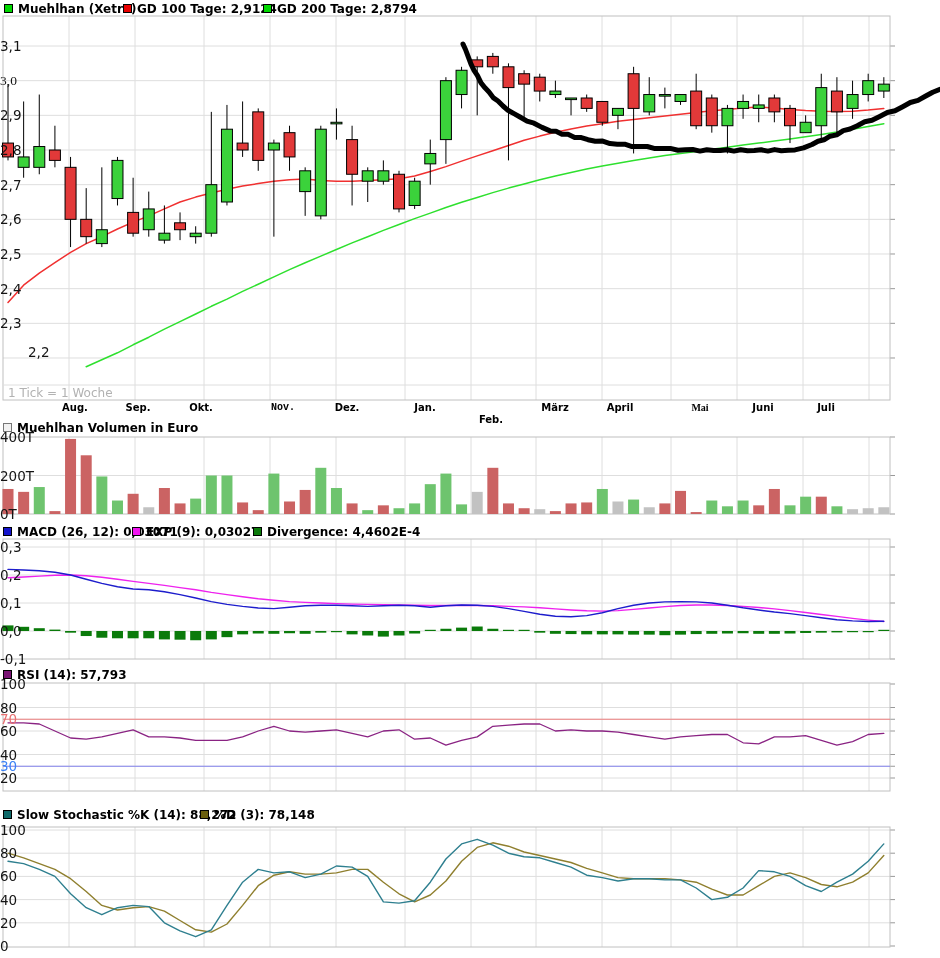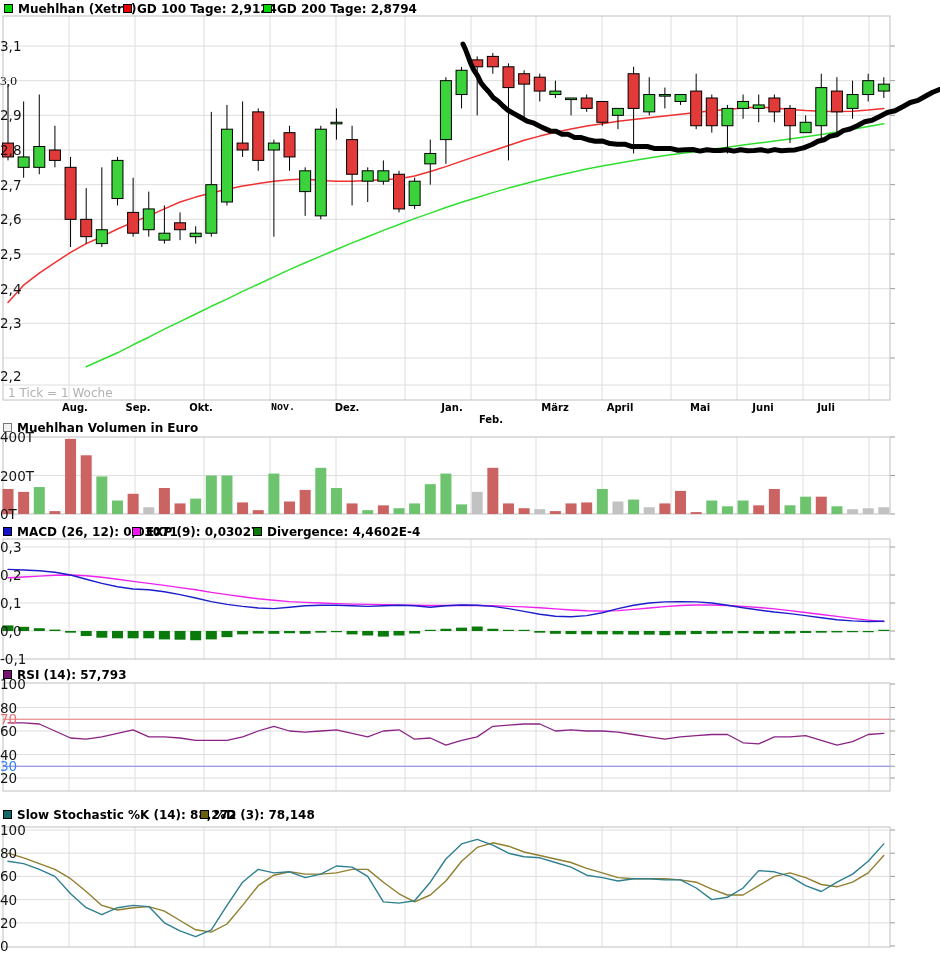--- a/index.html
+++ b/index.html
@@ -389,21 +389,21 @@
     <span class="tick-note" style="left:8px;top:386px;">1 Tick = 1 Woche</span>
   <span class="axis-label" style="left: 0px; top: 38px;">3,1</span>
       <span class="axis-label" style="left: 0px; top: 73px; font-family: Liberation Serif, serif;">3,0</span>
       <span class="axis-label" style="left: 0px; top: 107px;">2,9</span>
       <span class="axis-label" style="left: 0px; top: 142px;">2,8</span>
       <span class="axis-label" style="left: 0px; top: 177px;">2,7</span>
       <span class="axis-label" style="left: 0px; top: 211px;">2,6</span>
       <span class="axis-label" style="left: 0px; top: 246px;">2,5</span>
       <span class="axis-label" style="left: 0px; top: 281px;">2,4</span>
       <span class="axis-label" style="left: 0px; top: 315px;">2,3</span>
-      <span class="axis-label" style="left: 0px; top: 368px;">2,2</span>
+      <span class="axis-label" style="left: 0px; top: 344px; padding-left: 28px;">2,2</span>
       <div class="legend-item" style="left: 4px; top: 2px;">
         <span class="sq" style="background: rgb(0, 216, 0);"></span>
         <span>Muehlhan (Xetra)</span>
       </div>
       <div class="legend-item" style="left: 123px; top: 2px;">
         <span class="sq" style="background: rgb(232, 0, 0);"></span>
         <span>GD 100 Tage: 2,9124</span>
       </div>
       <div class="legend-item" style="left: 263px; top: 2px;">
         <span class="sq" style="background: rgb(0, 216, 0);"></span>
@@ -456,21 +456,21 @@
       </div>
       <div class="legend-item" style="left: 200px; top: 808px;">
         <span class="sq" style="background: rgb(106, 95, 15);"></span>
         <span>%D (3): 78,148</span>
       </div>
       <span class="month-label" style="left: 75px; top: 402px;">Aug.</span>
       <span class="month-label" style="left: 138px; top: 402px;">Sep.</span>
       <span class="month-label" style="left: 201px; top: 402px;">Okt.</span>
       <span class="month-label" style="left: 283px; top: 402px; font-family: Liberation Mono, monospace;">Nov.</span>
       <span class="month-label" style="left: 347px; top: 402px;">Dez.</span>
-      <span class="month-label" style="left: 452px; top: 402px;">Jan.</span>
+      <span class="month-label" style="left: 425px; top: 402px;">Jan.</span>
       <span class="month-label" style="left: 491px; top: 414px;">Feb.</span>
       <span class="month-label" style="left: 555px; top: 402px;">März</span>
       <span class="month-label" style="left: 620px; top: 402px;">April</span>
-      <span class="month-label" style="left: 700px; top: 402px;">Mai</span>
+      <span class="month-label" style="left: 700px; top: 402px; font-family: Liberation Serif, serif;">Mai</span>
       <span class="month-label" style="left: 763px; top: 402px;">Juni</span>
       <span class="month-label" style="left: 826px; top: 402px;">Juli</span>
     </div>
 </div>
 
 </body></html>

